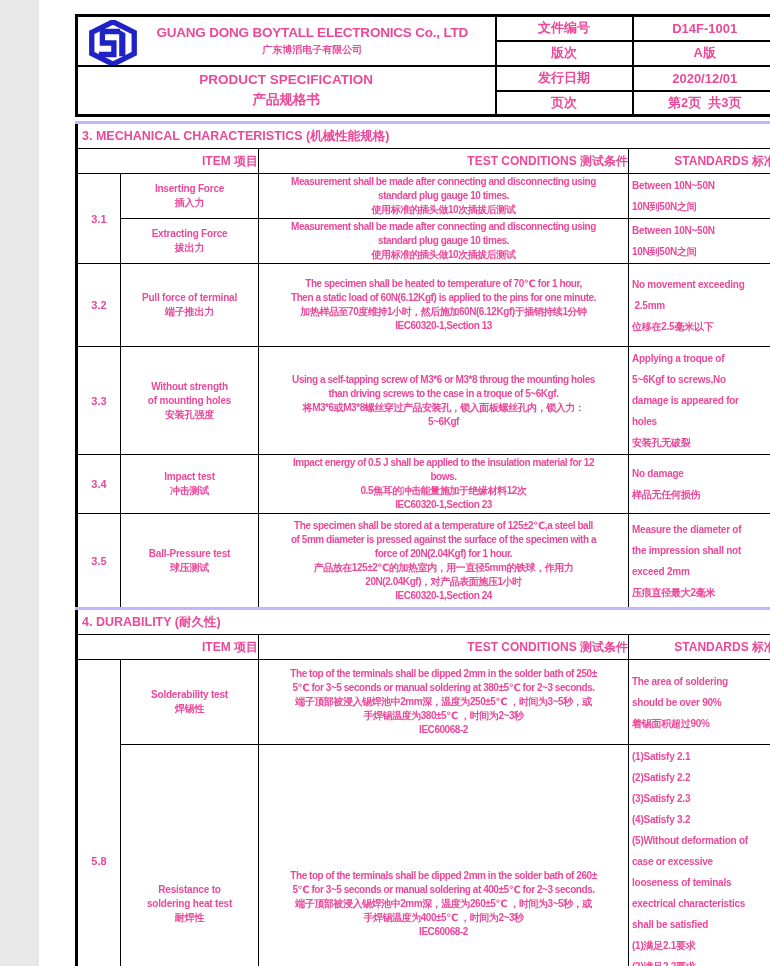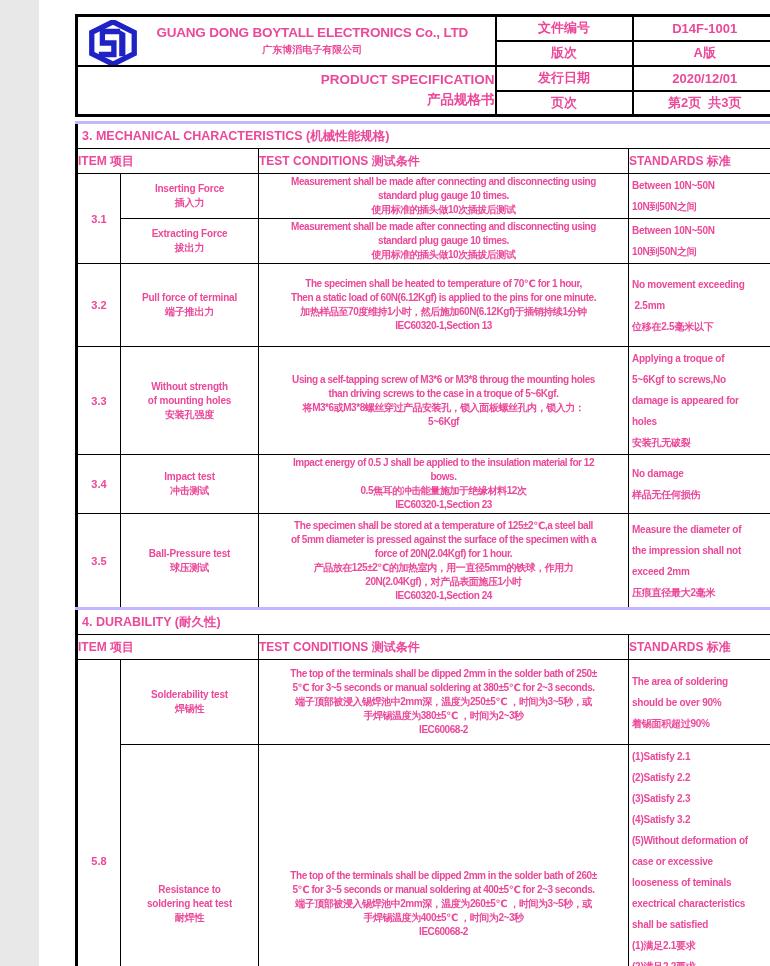--- a/index.html
+++ b/index.html
@@ -19,29 +19,29 @@
 
   
   .hdr { position:absolute; left:36px; top:14px; width:701px; border:3px solid #000; }
   .hdr td { border:2px solid #000; }
   .hdr tr { height:25px; }
   .company-cell { position:relative; }
   .logo-wrap { position:absolute; left:8px; top:3px; width:56px; height:46px; }
   .co-text { text-align:center; padding-left:52px; }
   .co-en { font-size:13.5px; letter-spacing:-0.2px; }
   .co-cn { font-size:10px; margin-top:3px; }
-  .prod-cell { text-align:right; }
+  .prod-cell { text-align:center; }
   .prod-en { font-size:13.5px; }
   .prod-cn { font-size:13.5px; margin-top:4px; }
   .mlabel, .mvalue { text-align:center; font-size:13px; white-space:pre; }
 
   
   .main { position:absolute; left:36px; top:121px; width:701px; border:3px solid #000; }
   .sec-row td { border-top:3px solid #c4b5fd; font-size:12.5px; padding-left:4px; text-align:left; }
-  .colhdr td { text-align:left; font-size:12px; }
+  .colhdr td { text-align:right; font-size:12px; }
   td.num { text-align:center; font-size:11px; }
   td.item { text-align:center; font-size:10px; line-height:14px; white-space:pre-wrap; letter-spacing:-0.2px; }
   td.cond { text-align:center; font-size:10px; line-height:14px; white-space:pre-wrap;
             letter-spacing:-0.45px; padding:1px 3px; }
   td.std  { text-align:left; font-size:10px; line-height:21px; white-space:pre-wrap;
             letter-spacing:-0.25px; padding:1px 3px; }
 </style>
 </head>
 <body>
 

